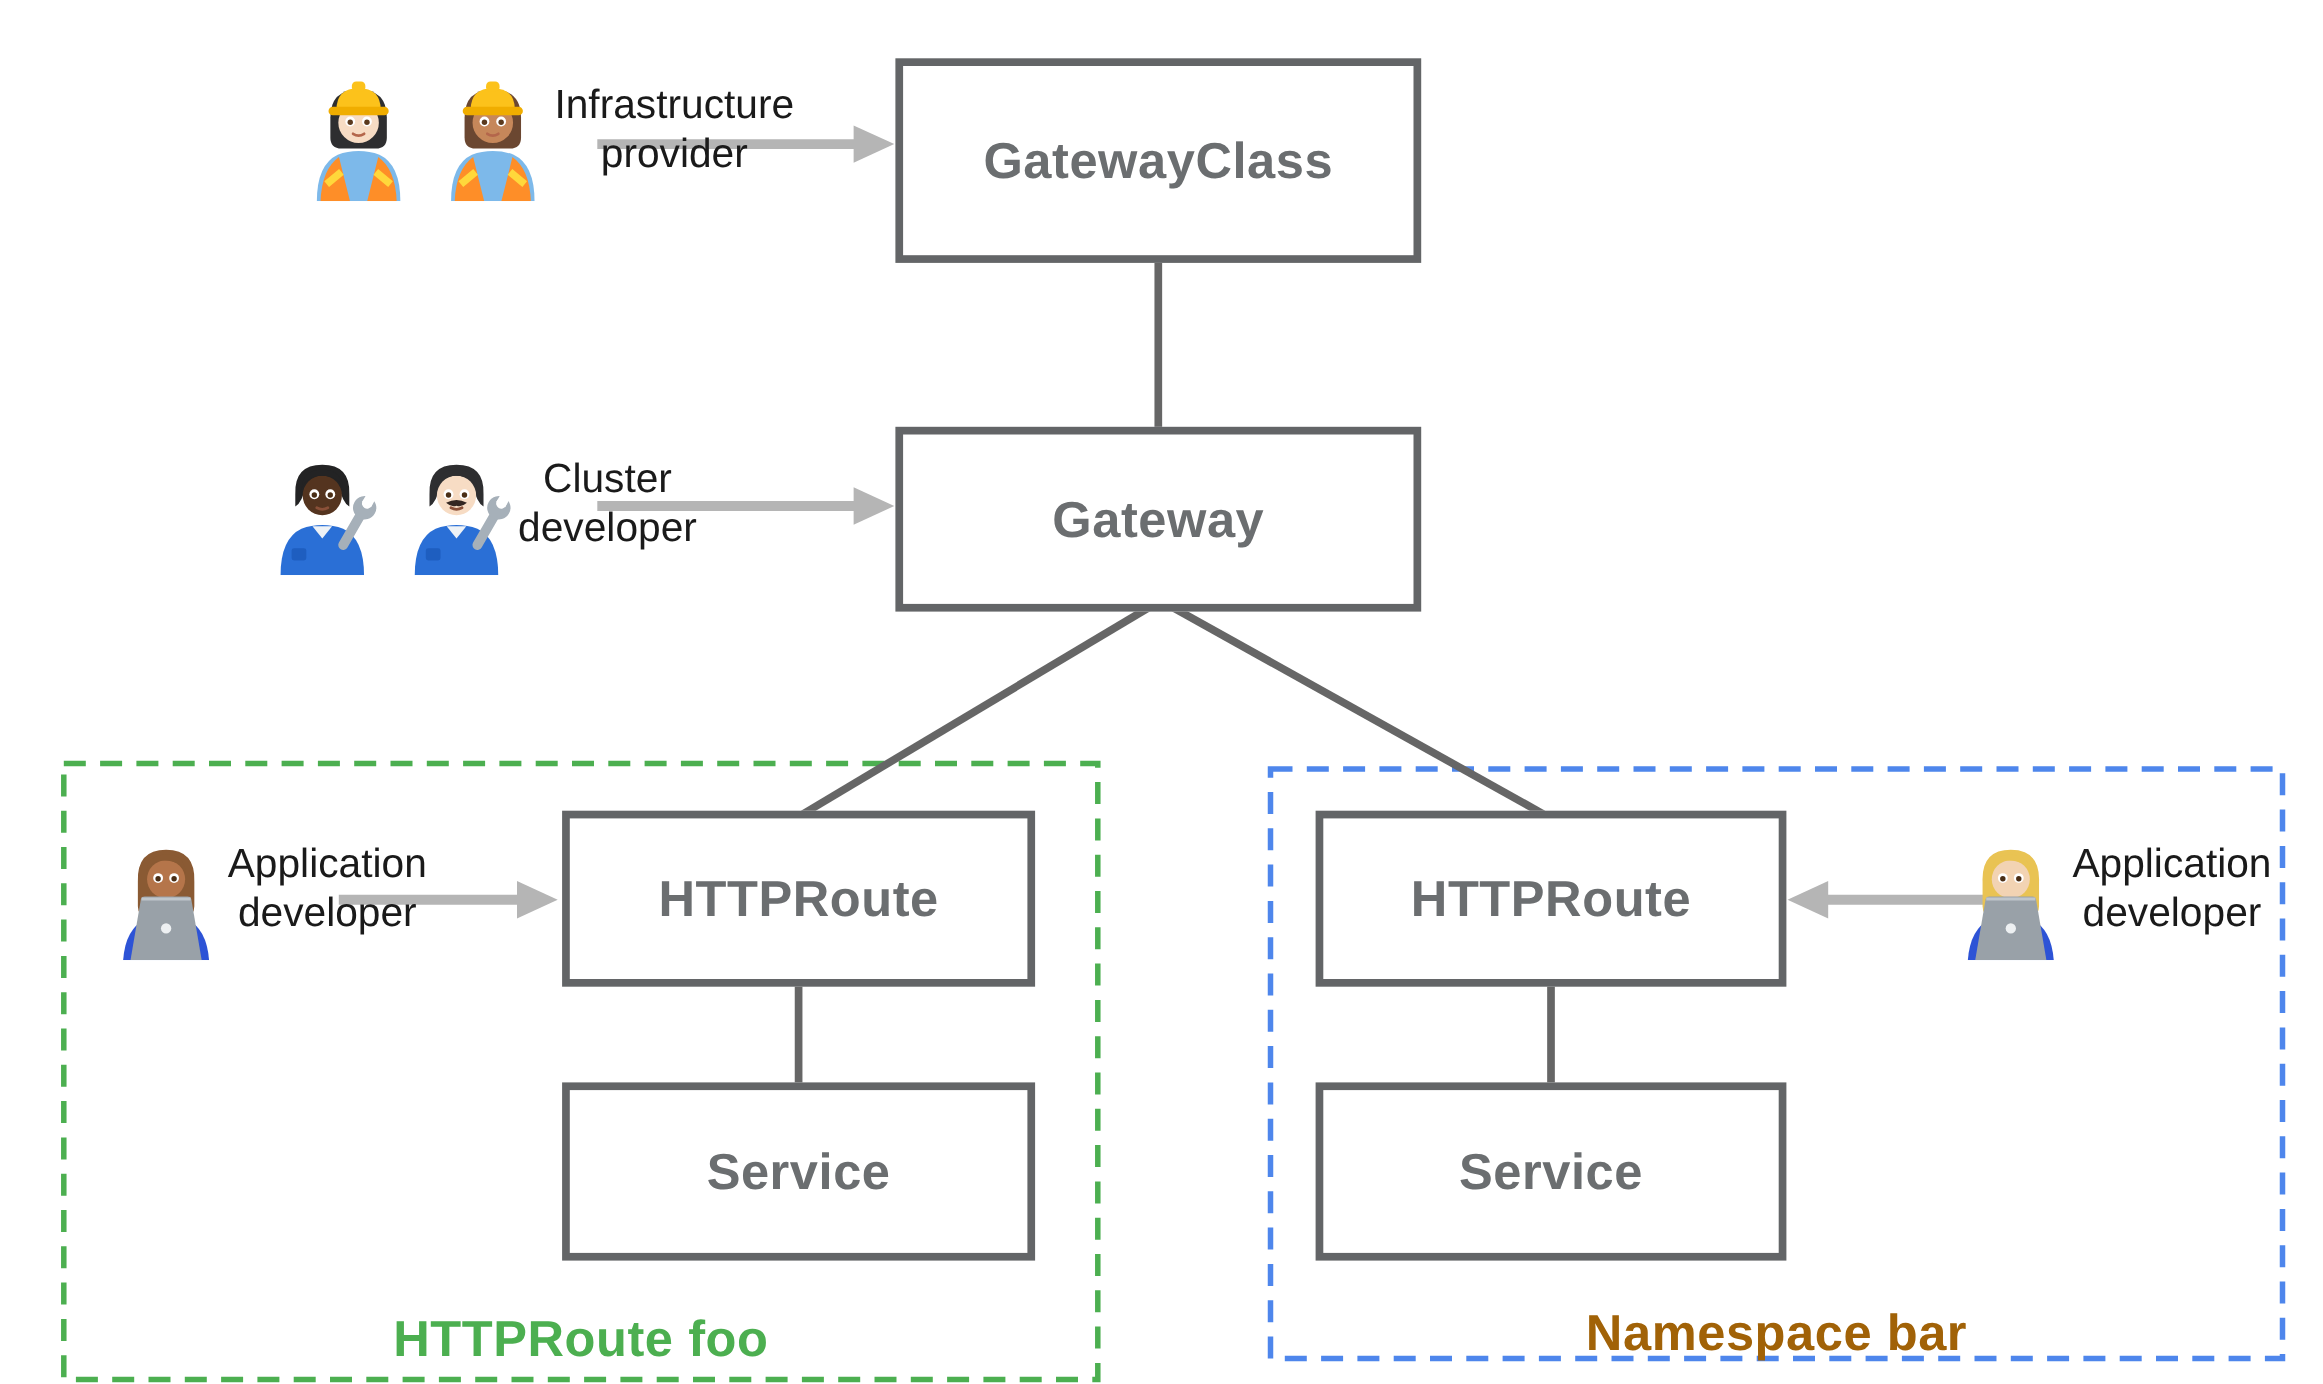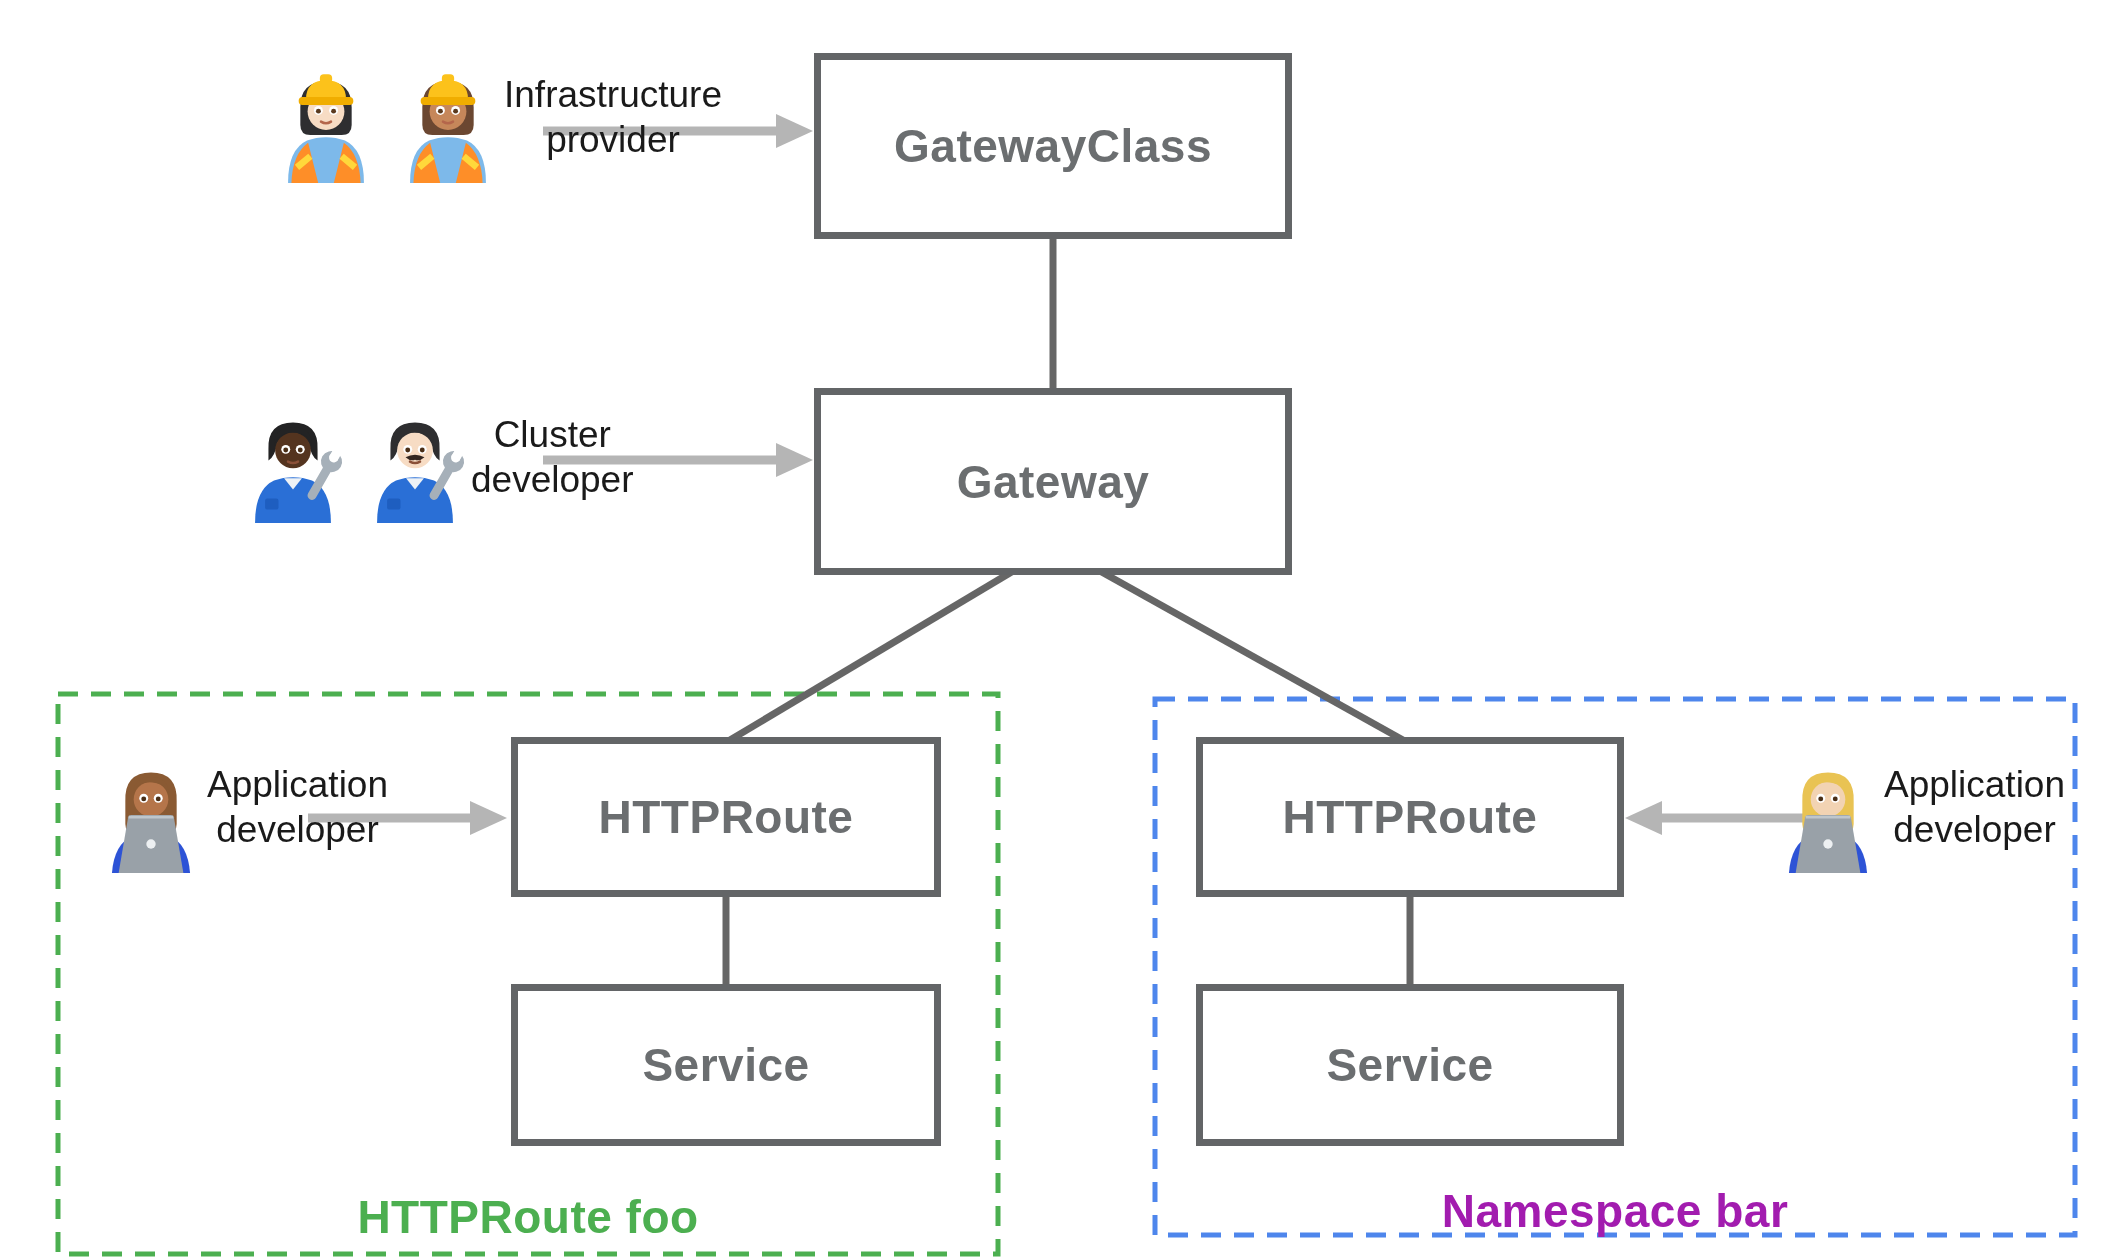--- a/index.html
+++ b/index.html
@@ -8,32 +8,32 @@
     font-family:"Liberation Sans", sans-serif; overflow:hidden;
   }
   .overlay { position:absolute; left:0; top:0; width:2112px; height:1258px; }
 
   .node {
     position:absolute; box-sizing:border-box; background:#ffffff;
     border:7px solid #636567; display:flex; align-items:center; justify-content:center;
     font-size:46px; font-weight:bold; color:#6b6e70; letter-spacing:0.5px;
   }
   #node-gatewayclass { left:814px; top:53px;  width:478px; height:186px; }
-  #node-gateway      { left:814px; top:388px; width:478px; height:187px; }
+  #node-gateway      { left:814px; top:388px; width:478px; height:168px; }
   #node-httproute-foo{ left:511px; top:737px; width:430px; height:160px; }
   #node-service-foo  { left:511px; top:984px; width:430px; height:162px; }
   #node-httproute-bar{ left:1196px;top:737px; width:428px; height:160px; }
   #node-service-bar  { left:1196px;top:984px; width:428px; height:162px; }
 
   .ns-label {
     position:absolute; text-align:center; font-size:46px; font-weight:bold;
     letter-spacing:0.5px;
   }
   #ns-foo-label { left:58px;  top:1190px; width:940px; color:#4caf50; }
-  #ns-bar-label { left:1155px;top:1184px; width:920px; color:#a21caf; }
+  #ns-bar-label { left:1155px;top:1184px; width:920px; color:#a16207; }
 
   .persona {
     position:absolute; display:flex; flex-direction:row; align-items:flex-start;
   }
   .icons { display:flex; gap:10px; }
   .picon { width:112px; height:125px; display:block; }
   .plabel {
     margin-top:14px; font-size:37px; line-height:1.22; color:#1a1a1a;
     text-align:center;
   }

